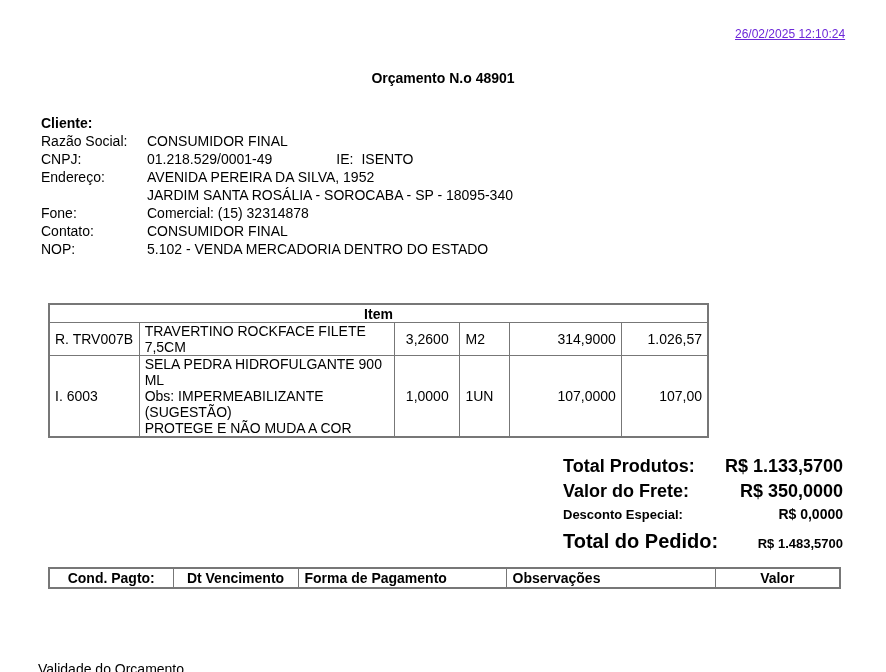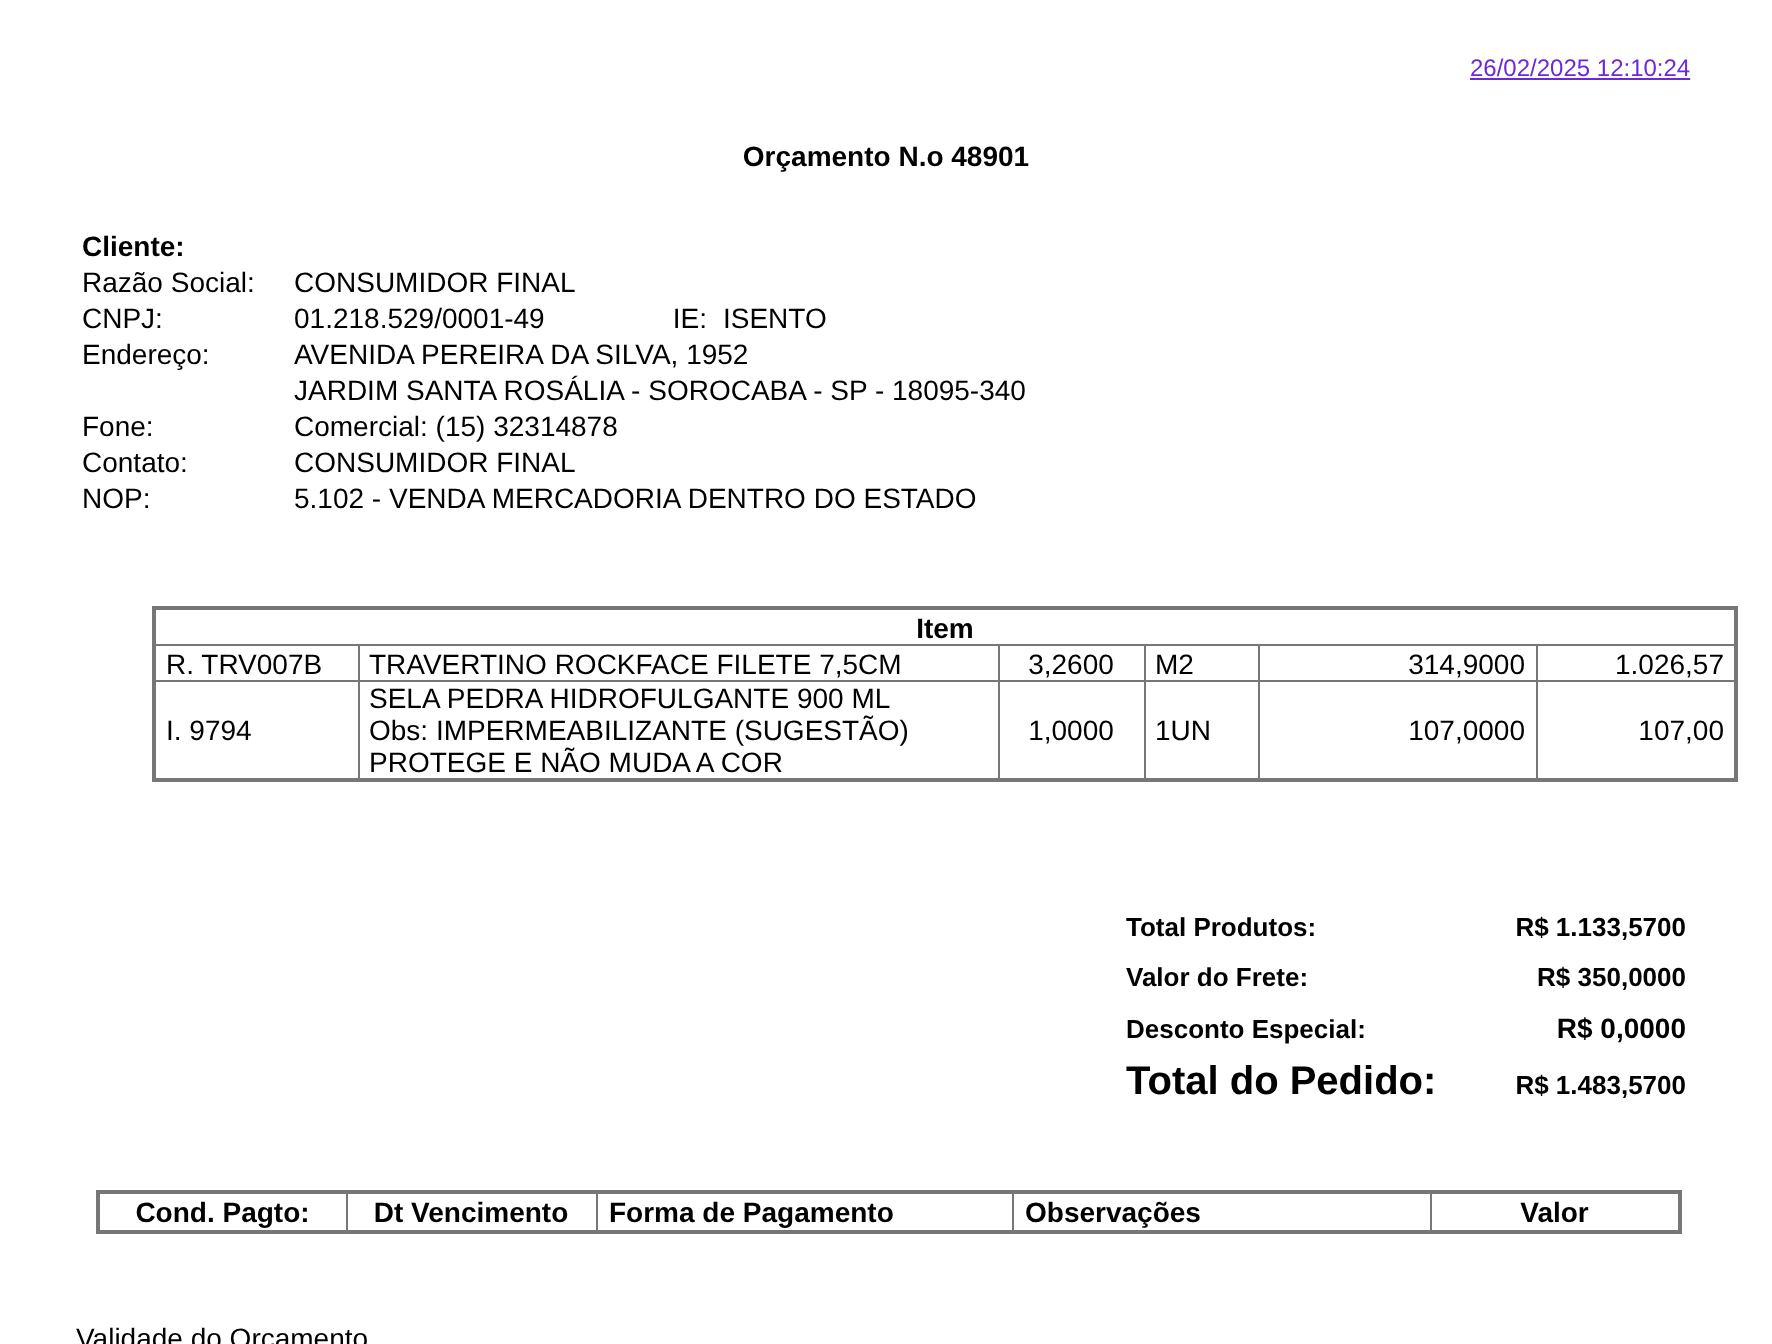--- a/index.html
+++ b/index.html
@@ -19,42 +19,41 @@
     position: absolute; left: 41px; top: 114px; font-size: 14px; line-height: 18px;
   }
   .client .row { display: flex; height: 18px; }
   .client .lbl { width: 106px; }
   .client .val { white-space: nowrap; }
   .client .bold { font-weight: bold; }
   .client .ie { margin-left: 64px; }
 
   table { border-collapse: collapse; font-size: 14px; }
   table.items {
-    position: absolute; left: 48px; top: 303px; width: 793px;
+    position: absolute; left: 48px; top: 303px; width: 661px;
     border: 2px solid #777;
-    margin-left: 28px;
   }
   table.items td, table.items th {
     border: 1px solid #777; padding: 0 5px; height: 17px; line-height: 16px;
   }
   table.items th { font-weight: bold; }
   .c { text-align: center; }
   .r { text-align: right; }
   .l { text-align: left; }
 
   .totals {
     position: absolute; left: 563px; top: 456px; width: 280px; font-weight: bold;
   }
   .totals .row { display: flex; justify-content: space-between; align-items: baseline; }
-  .totals .t1 { height: 25px; font-size: 13px; gap: 28px; }
+  .totals .t1 { height: 25px; font-size: 18px; gap: 28px; }
   .totals .t3 { font-size: 14px; font-weight: bold; }
   .totals .big { font-size: 20px; font-weight: 900; }
 
   table.pay {
-    position: absolute; left: 48px; top: 595px; width: 793px;
+    position: absolute; left: 48px; top: 567px; width: 793px;
     border: 2px solid #777;
   }
   table.pay td, table.pay th {
     border: 1px solid #777; padding: 0 6px; height: 18px; line-height: 17px;
   }
   .footer-cut {
     position: absolute; left: 38px; top: 661px; font-size: 14px; color: #000;
     white-space: nowrap;
   }
 </style>
@@ -115,21 +114,21 @@
   </tr>
   <tr>
     <td class="l">R. TRV007B</td>
     <td class="l">TRAVERTINO ROCKFACE FILETE 7,5CM</td>
     <td class="c">3,2600</td>
     <td class="l">M2</td>
     <td class="r">314,9000</td>
     <td class="r">1.026,57</td>
   </tr>
   <tr>
-    <td class="l">I. 9794</td>
+    <td class="l">I. 6003</td>
     <td class="l">
       <div>SELA PEDRA HIDROFULGANTE 900 ML</div>
       <div>Obs: IMPERMEABILIZANTE (SUGESTÃO)</div>
       <div>PROTEGE E NÃO MUDA A COR</div>
     </td>
     <td class="c">1,0000</td>
     <td class="l">1UN</td>
     <td class="r">107,0000</td>
     <td class="r">107,00</td>
   </tr>

